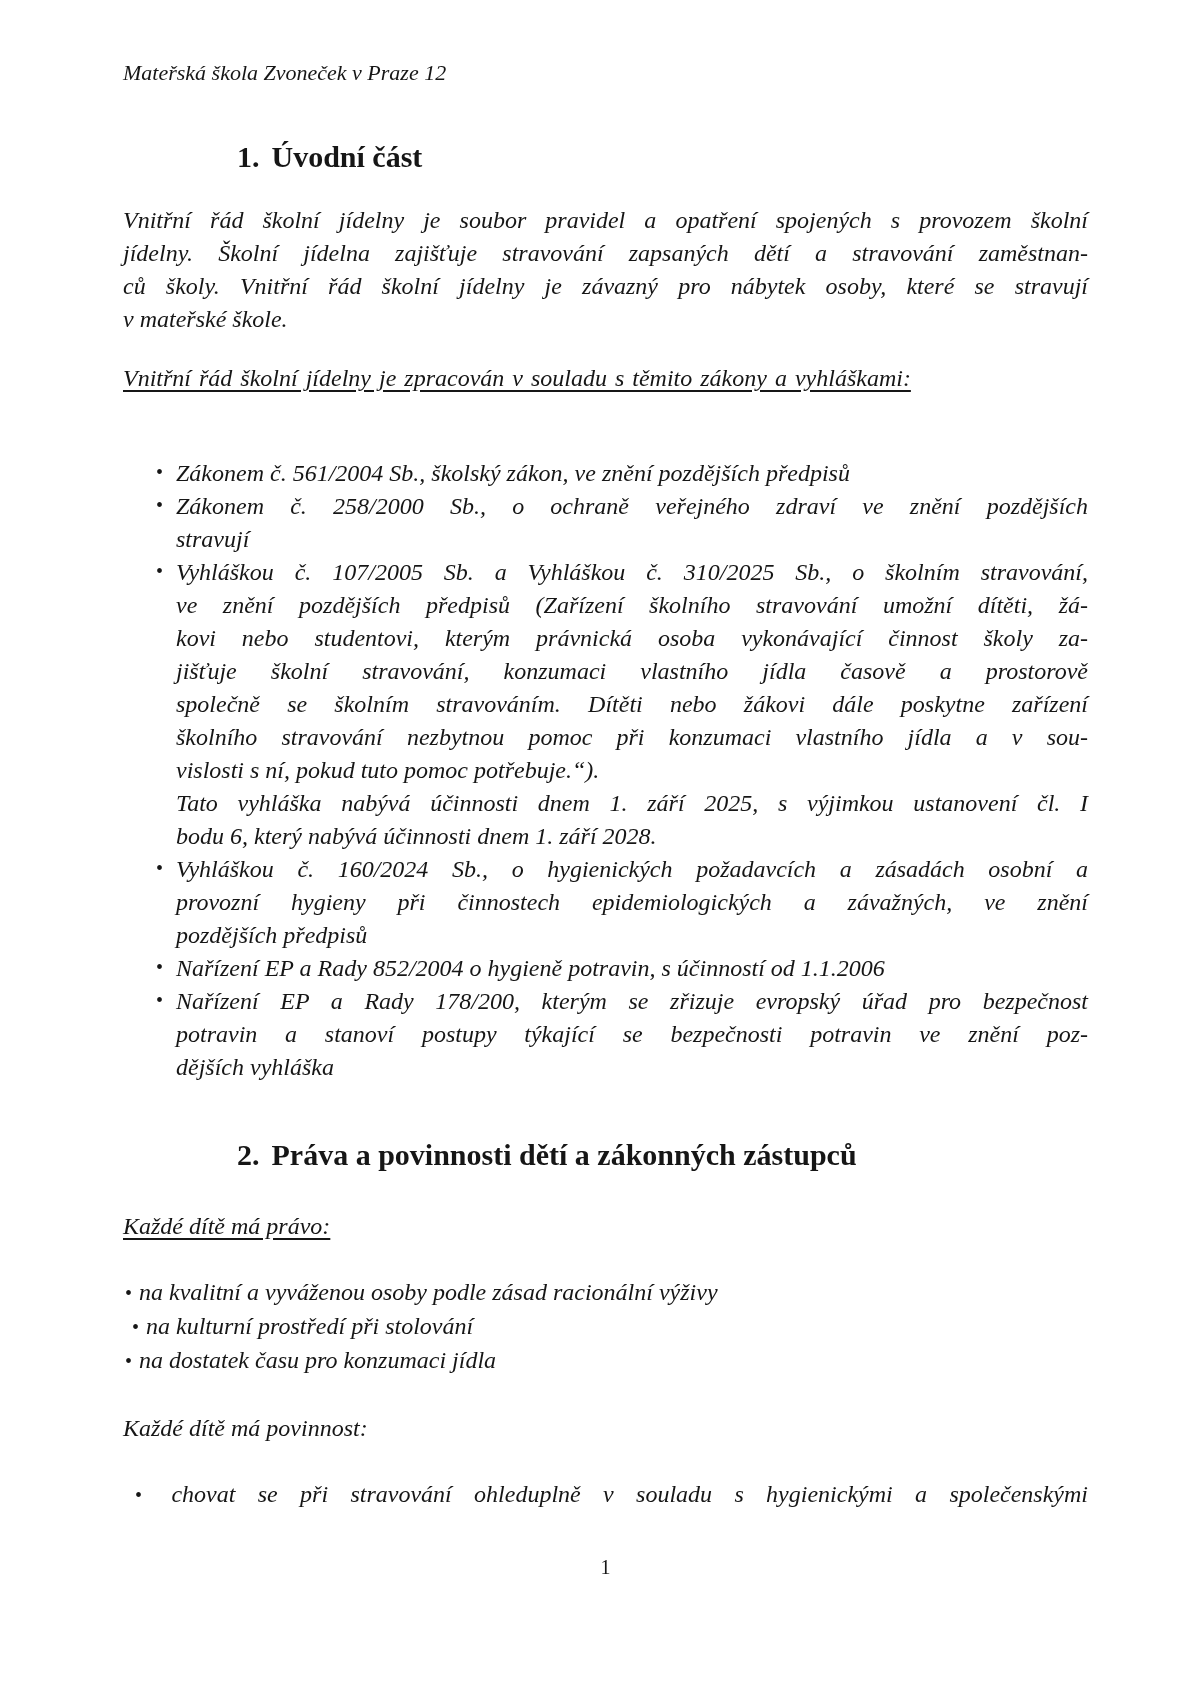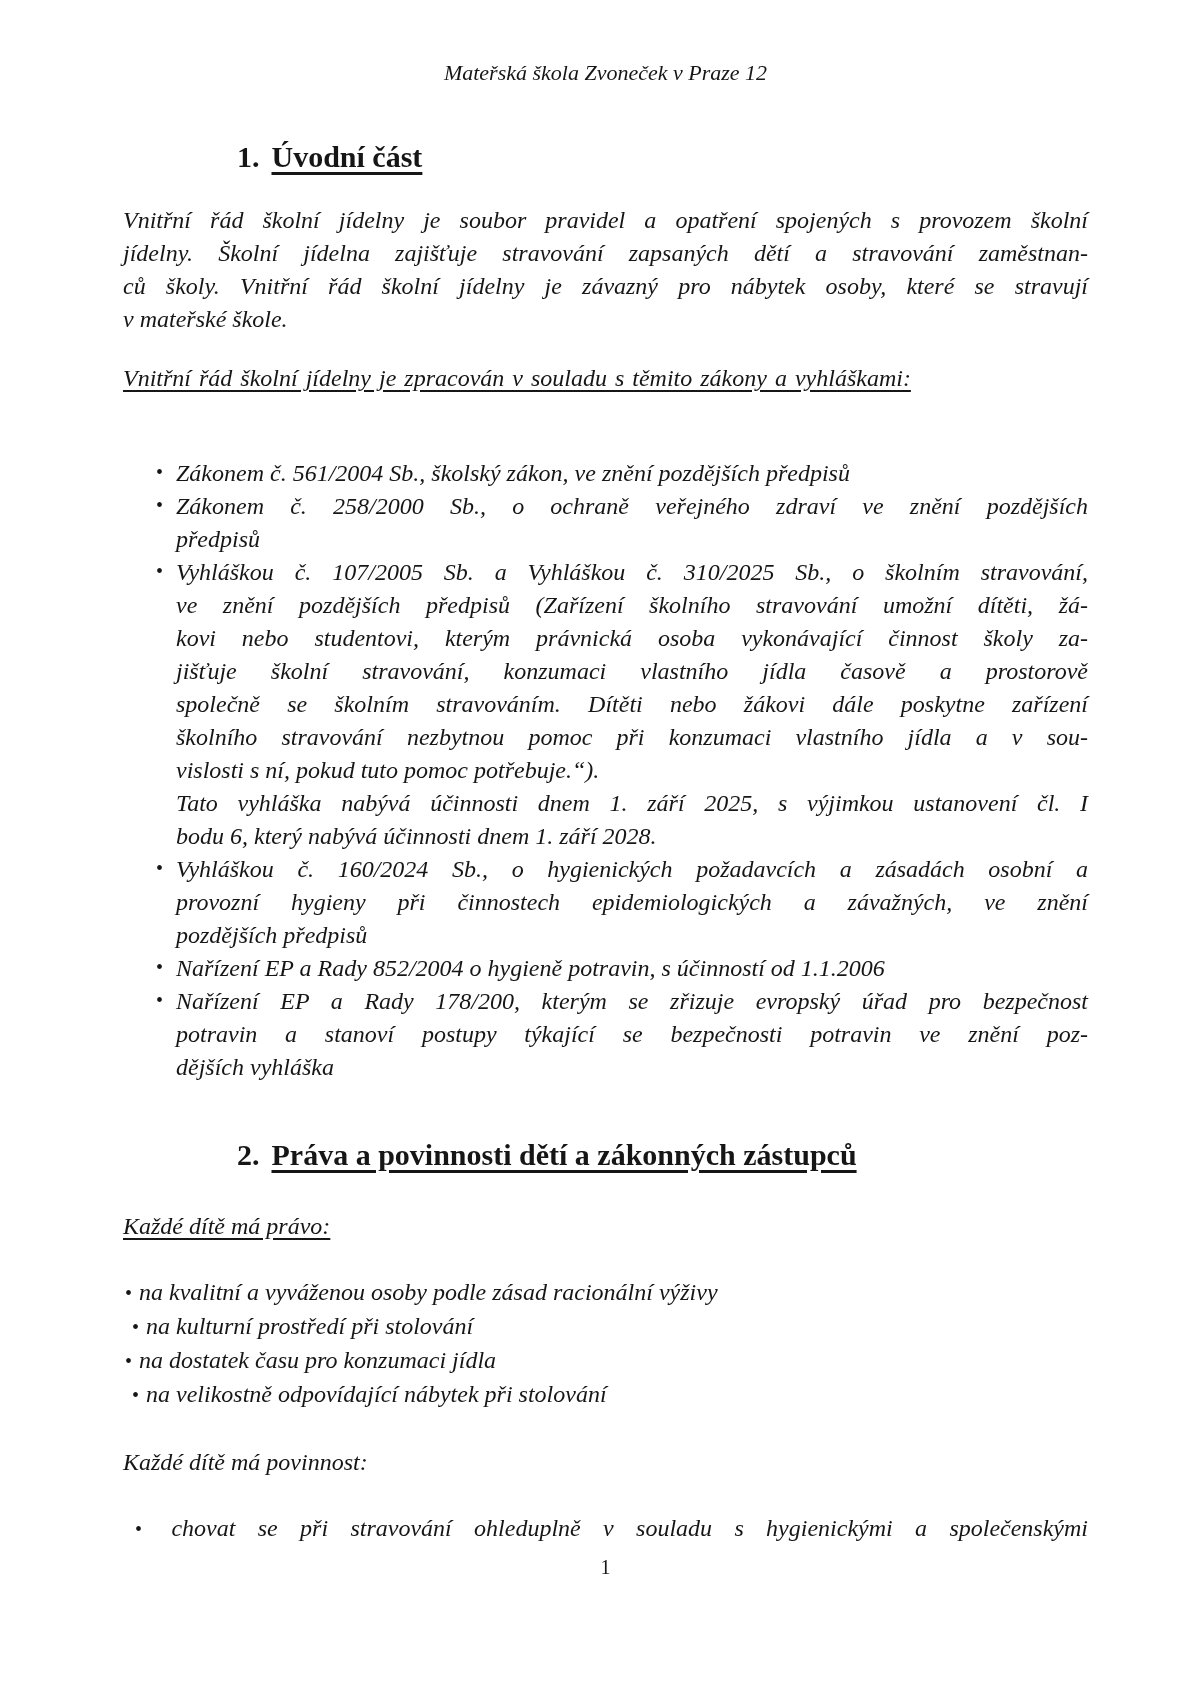--- a/index.html
+++ b/index.html
@@ -8,37 +8,35 @@
     width:1190px; height:1683px;
     background:#ffffff;
     color:#161616;
     font-family:"Liberation Serif","DejaVu Serif",serif;
     overflow:hidden;
   }
   .content { padding:0 102px 0 123px; }
 
   .doc-header {
     padding-top:58px;
-    text-align:center;
     font-style:italic;
     font-size:22px;
     line-height:30px;
   }
 
   .heading {
     margin-top:48px;
     font-weight:bold;
     font-style:normal;
     font-size:30px;
     line-height:42px;
     padding-left:114px;
   }
   .heading .num { margin-right:12px; }
   .heading .ht {
-    text-decoration:underline;
     text-underline-offset:5px;
     text-decoration-thickness:2.5px;
   }
   .heading2 { margin-top:50px; }
 
   .body-text { font-style:italic; font-size:24px; line-height:33px; }
 
   .intro { margin-top:26px; }
 
   .tlines > div { text-align:justify; text-align-last:justify; }
@@ -106,21 +104,21 @@
         <span class="law-bullet">•</span>
         <div class="tlines">
             <div>Zákonem č. 561/2004 Sb., školský zákon, ve znění pozdějších předpisů</div>
           </div>
       </div>
 
       <div class="law-item">
         <span class="law-bullet">•</span>
         <div class="tlines">
             <div>Zákonem č. 258/2000 Sb., o ochraně veřejného zdraví ve znění pozdějších</div>
-            <div>předpisů</div>
+            <div>stravují</div>
           </div>
       </div>
 
       <div class="law-item">
         <span class="law-bullet">•</span>
         <div class="tlines">
             <div>Vyhláškou č. 107/2005 Sb. a Vyhláškou č. 310/2025 Sb., o školním stravování,</div>
             <div>ve znění pozdějších předpisů (Zařízení školního stravování umožní dítěti, žá-</div>
             <div>kovi nebo studentovi, kterým právnická osoba vykonávající činnost školy za-</div>
             <div>jišťuje školní stravování, konzumaci vlastního jídla časově a prostorově</div>
@@ -170,23 +168,20 @@
     <div class="body-text rights">
       <div class="right-item">
         <span class="bullet-inline">•</span><span>na kvalitní a vyváženou osoby podle zásad racionální výživy</span>
       </div>
       <div class="right-item indent">
         <span class="bullet-inline">•</span><span>na kulturní prostředí při stolování</span>
       </div>
       <div class="right-item">
         <span class="bullet-inline">•</span><span>na dostatek času pro konzumaci jídla</span>
       </div>
-      <div class="right-item indent">
-        <span class="bullet-inline">•</span><span>na velikostně odpovídající nábytek při stolování</span>
-      </div>
     </div>
 
     <div class="body-text sub-heading">Každé dítě má povinnost:</div>
 
     <div class="body-text duty-item">
       <span class="bullet-inline">•</span> <span>chovat se při stravování ohleduplně v souladu s hygienickými a společenskými</span>
     </div>
 
   </div>
 

